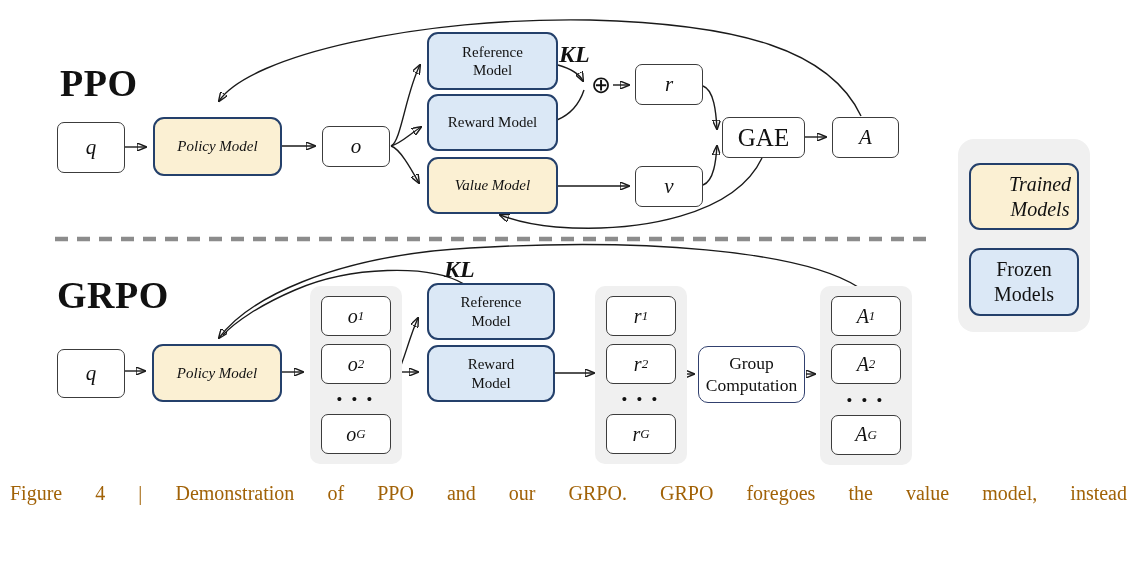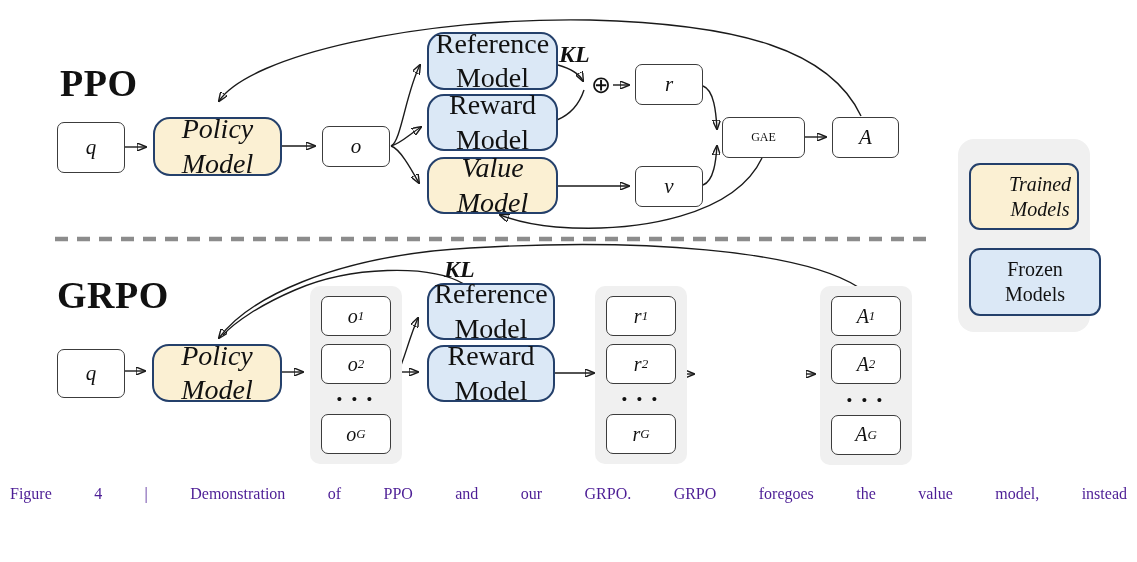--- a/index.html
+++ b/index.html
@@ -12,26 +12,26 @@
   svg.arrows path, svg.arrows line{fill:none;stroke:var(--arrow,#1a1a1a);stroke-width:1.4;}
   svg.arrows line.dash{stroke:var(--dash_gray,#8c8c8c);stroke-width:4.6;stroke-dasharray:13 9;}
 
   .section-label{font-weight:bold;font-size:38px;letter-spacing:.5px;line-height:1;}
   .box{display:flex;align-items:center;justify-content:center;text-align:center;}
   .plain{
     background:#fff;border:1.5px solid var(--plain_border,#3c3c3c);border-radius:7px;
     font-style:italic;font-size:21px;
   }
   .model{
-    border:2.3px solid var(--model_border,#24406b);border-radius:17px;
-    font-size:28px;line-height:1.22;padding:16px 18px;
+    border:2.3px solid var(--model_border,#24406b);border-radius:11px;
+    font-size:15px;line-height:1.22;padding:16px 18px;
   }
   .trained{background:var(--trained_fill,#fbf0d3);font-style:italic;}
   .frozen{background:var(--frozen_fill,#dbe8f6);}
-  .gae{font-style:normal;font-size:12px;}
+  .gae{font-style:normal;font-size:25px;}
   .groupcomp{
     background:#fff;border:1.5px solid #31406e;border-radius:10px;
     font-size:17.5px;line-height:1.25;padding:0 4px;
   }
   .kl{font-style:italic;font-weight:600;font-size:24px;line-height:1;}
   .oplus{font-family:"DejaVu Sans",sans-serif;font-size:24px;line-height:26px;text-align:center;}
   .gray-group{
     background:var(--container_gray,#f0f0f0);border-radius:10px;
     display:flex;flex-direction:column;justify-content:space-between;
     padding:10px 11px;
@@ -41,21 +41,21 @@
     display:flex;align-items:center;justify-content:center;
     font-style:italic;font-size:20px;flex:0 0 auto;
   }
   .stack-box sub{font-size:13px;line-height:0;font-style:italic;}
   .dots{
     text-align:center;font-weight:bold;font-size:15px;letter-spacing:3px;
     line-height:14px;height:14px;font-style:normal;color:#111;flex:0 0 auto;
   }
   .legend-outer{background:var(--container_gray,#f0f0f0);border-radius:16px;}
   .legend-box{font-size:20px;line-height:1.25;border-radius:11px;border:2.3px solid var(--model_border,#24406b);padding:0 8px;}
-  .caption{font-size:16px;line-height:31px;color:#4c1d95;}
+  .caption{font-size:20px;line-height:31px;color:#a16207;}
   .caption .just{text-align:justify;text-align-last:justify;}
 </style>
 </head>
 <body>
 
 <div class="stage">
 
   <svg class="arrows" viewBox="0 0 1137 562">
     <defs>
       <marker id="ah" markerUnits="userSpaceOnUse" markerWidth="10" markerHeight="8" refX="9" refY="4" orient="auto-start-reverse">
@@ -134,21 +134,21 @@
     </div>
 
   <div class="abs box plain" style="left:832px;top:117px;width:67px;height:41px;">
       <span>A</span>
     </div>
 
   <div class="abs legend-outer" style="left:958px;top:139px;width:132px;height:193px;"></div>
   <div class="abs box legend-box trained" style="left:969px;top:163px;width:110px;height:67px;padding-left:40px;">
       <span>Trained Models</span>
     </div>
-  <div class="abs box legend-box frozen" style="left:969px;top:248px;width:132px;height:68px;">
+  <div class="abs box legend-box frozen" style="left:969px;top:248px;width:110px;height:68px;">
       <span>Frozen Models</span>
     </div>
 
   <div class="abs section-label" style="left:57px;top:276px;">GRPO</div>
 
   <div class="abs box plain" style="left:57px;top:349px;width:68px;height:49px;">
       <span>q</span>
     </div>
 
   <div class="abs box model trained" style="left:152px;top:344px;width:130px;height:58px;">
@@ -190,20 +190,23 @@
         <span>r</span>
         <sub>2</sub>
       </div>
       <div class="dots">• • •</div>
       <div class="stack-box">
         <span>r</span>
         <sub>G</sub>
       </div>
     </div>
 
+  <div class="abs box groupcomp" style="left:698px;top:346px;width:107px;height:57px;">
+      <span>Group Computation</span>
+    </div>
 
   <div class="abs gray-group" style="left:820px;top:286px;width:92px;height:179px;">
       <div class="stack-box">
         <span>A</span>
         <sub>1</sub>
       </div>
       <div class="stack-box">
         <span>A</span>
         <sub>2</sub>
       </div>

